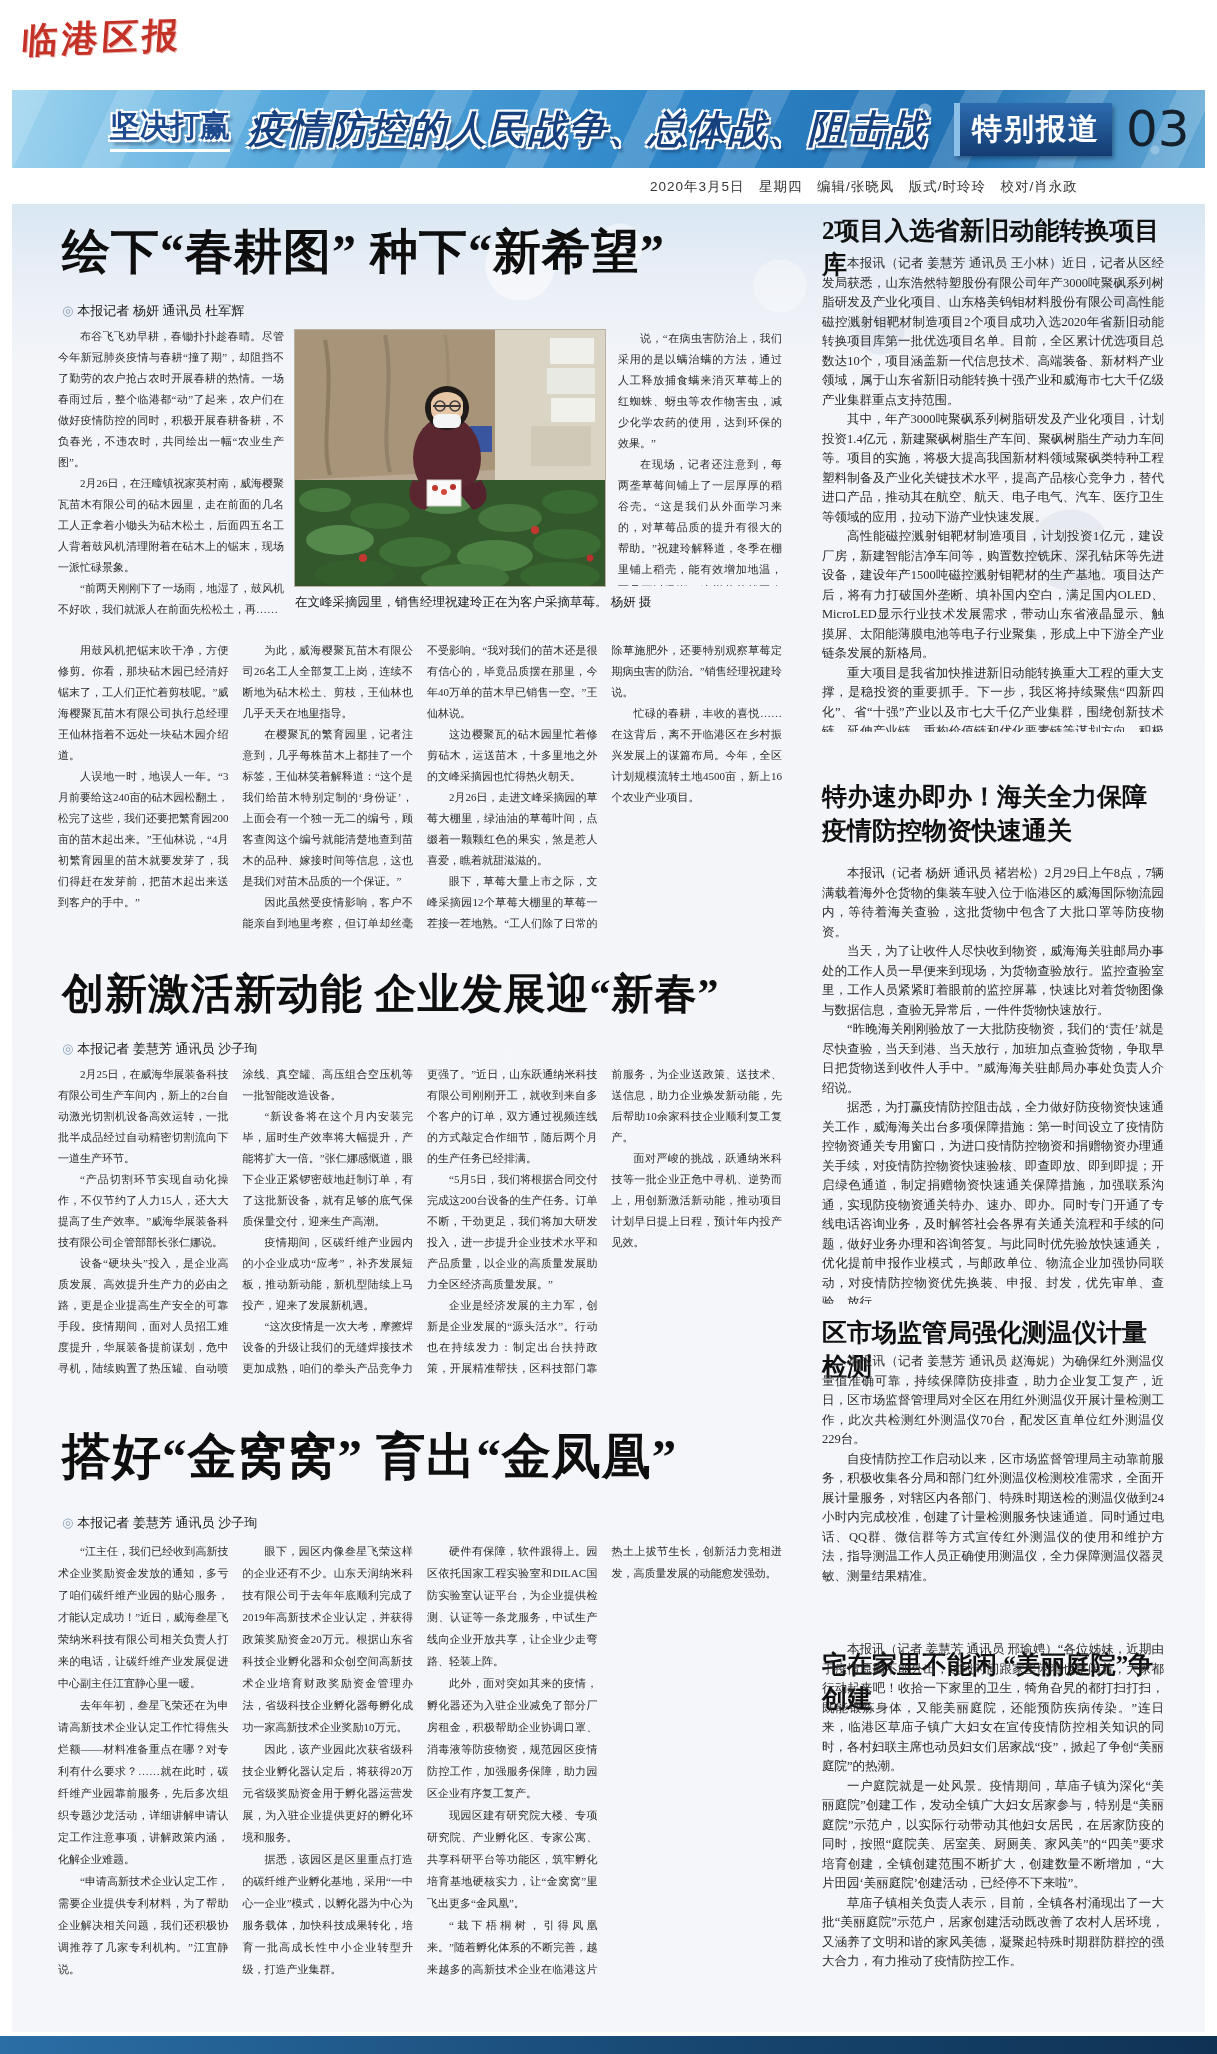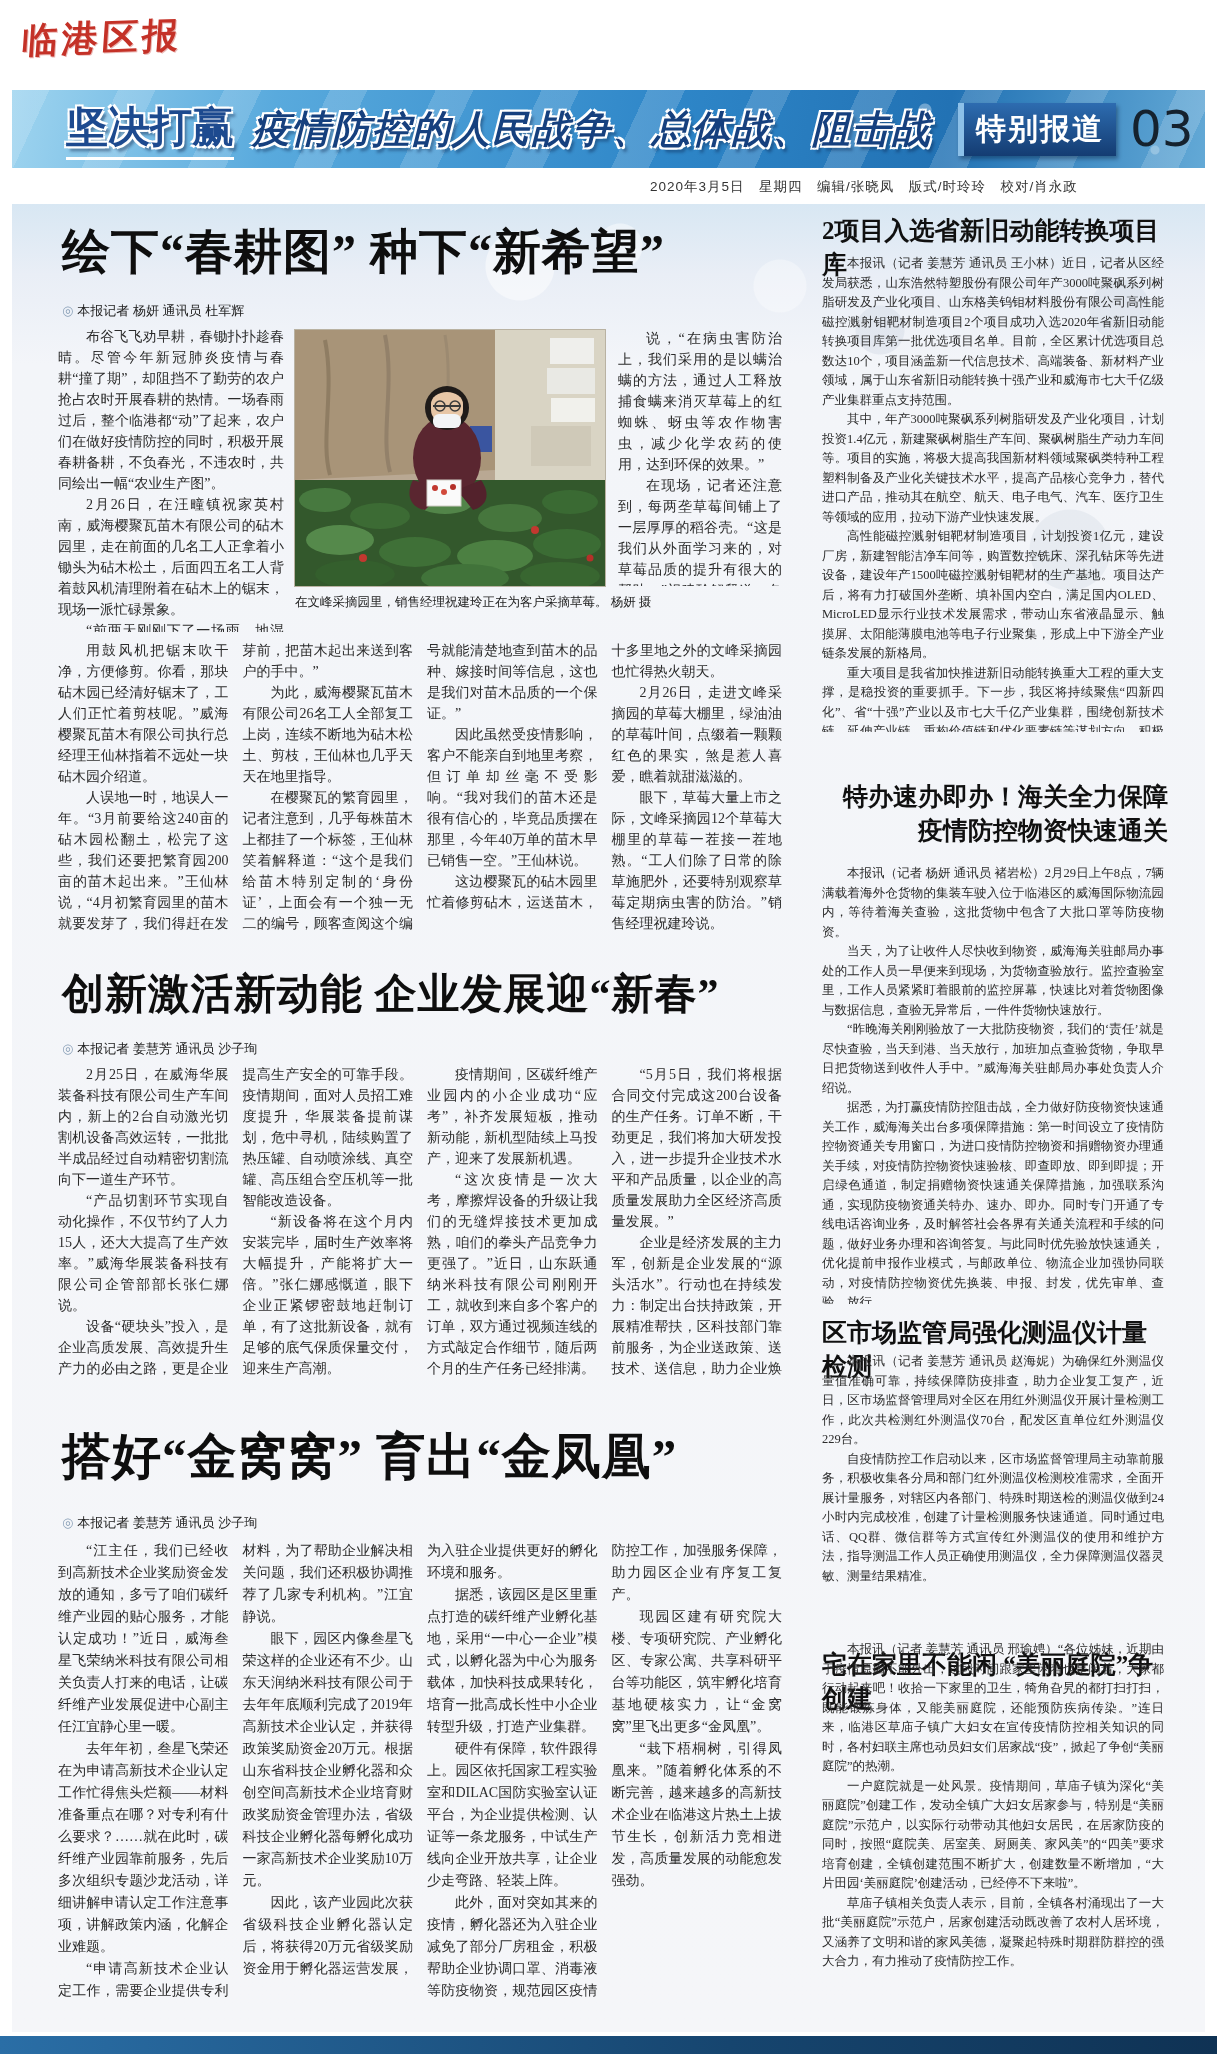--- a/index.html
+++ b/index.html
@@ -15,21 +15,21 @@
   .banner{position:absolute;left:12px;top:90px;width:1193px;height:78px;overflow:hidden;
           background:linear-gradient(100deg,#9ed4ef 0%,#59aadd 22%,#2e86c8 55%,#2272b4 78%,#63a9d6 100%);
           display:flex;align-items:center;}
   .banner::before{content:"";position:absolute;inset:0;
           background:repeating-linear-gradient(115deg,rgba(255,255,255,.16) 0 34px,rgba(255,255,255,0) 34px 96px);}
   .banner::after{content:"";position:absolute;right:0;top:0;width:320px;height:78px;opacity:.5;
           background:radial-gradient(circle 14px at 40px 20px,rgba(255,255,255,.7) 0 6px,transparent 7px),
                      radial-gradient(circle 10px at 90px 55px,rgba(255,255,255,.6) 0 5px,transparent 6px),
                      radial-gradient(circle 12px at 200px 30px,rgba(255,255,255,.5) 0 5px,transparent 6px),
                      radial-gradient(circle 9px at 270px 60px,rgba(255,255,255,.5) 0 4px,transparent 5px);}
-  .slogan-bold{position:relative;z-index:2;margin-left:54px;font-size:42px;font-weight:bold;color:#1d4a8f;
+  .slogan-bold{position:relative;z-index:2;margin-left:98px;font-size:30px;font-weight:bold;color:#1d4a8f;
           border-bottom:3px solid #ffffff;padding-bottom:2px;
           text-shadow:-2px -2px 0 #fff,2px -2px 0 #fff,-2px 2px 0 #fff,2px 2px 0 #fff,4px 5px 3px rgba(10,30,70,.45);}
   .slogan-script{position:relative;z-index:2;margin-left:18px;font-size:38px;font-style:italic;font-weight:bold;
           color:#16407e;letter-spacing:2px;
           text-shadow:-2px -2px 0 #fff,2px -2px 0 #fff,-2px 2px 0 #fff,2px 2px 0 #fff,4px 5px 3px rgba(10,30,70,.4);}
   .section-box{position:relative;z-index:2;margin-left:26px;background:linear-gradient(#2d6cb0,#143c72);
           border-left:6px solid #8cc0e8;color:#ffffff;font-size:30px;font-weight:bold;
           padding:6px 12px;letter-spacing:2px;box-shadow:2px 3px 4px rgba(0,20,50,.4);}
   .page-num{position:relative;z-index:2;margin-left:14px;font-size:50px;color:#15222e;
           font-family:"DejaVu Sans","Liberation Sans",sans-serif;}
@@ -56,39 +56,39 @@
   .a1-head{left:62px;top:220px;font-size:48px;}
   .a2-head{left:62px;top:966px;font-size:42px;}
   .a3-head{left:62px;top:1424px;font-size:49px;text-align:center;}
   .byline{position:absolute;font-size:13px;color:#222;font-family:"Liberation Sans","DejaVu Sans",sans-serif;}
   .byline .dot{color:#8aa0b8;margin-right:4px;}
   .a1-byline{left:62px;top:302px;}
   .a2-byline{left:62px;top:1040px;}
   .a3-byline{left:62px;top:1514px;}
 
   
-  .bodytext{font-size:14px;line-height:21px;color:#2b2b2b;text-align:justify;overflow:hidden;}
+  .bodytext{font-size:11px;line-height:21px;color:#2b2b2b;text-align:justify;overflow:hidden;}
   .bodytext .para{margin:0;text-indent:2em;}
   .abs{position:absolute;}
   .a1-col1{left:58px;top:326px;width:226px;height:306px;}
   .a1-col4{left:618px;top:328px;width:164px;height:258px;}
   .a1-bottom{left:58px;top:640px;width:724px;height:296px;column-count:4;column-gap:14px;column-fill:auto;}
   .a2-body{left:58px;top:1064px;width:724px;height:330px;column-count:4;column-gap:14px;column-fill:auto;}
   .a3-body{left:58px;top:1540px;width:724px;height:474px;column-count:4;column-gap:14px;column-fill:auto;line-height:22px;}
 
   
   .photo-wrap{position:absolute;left:295px;top:330px;width:310px;height:256px;background:#cfc6b4;
           box-shadow:0 0 0 1px #b9b2a2;}
   .photo-caption{position:absolute;left:295px;top:594px;width:472px;font-size:12.5px;color:#222;}
 
   
   .r-head{position:absolute;left:822px;width:346px;font-weight:bold;color:#101010;font-size:25px;
           letter-spacing:0px;line-height:34px;}
   .r1-head{top:214px;}
-  .r2-head{top:780px;text-align:right;}
+  .r2-head{top:780px;}
   .r3-head{top:1316px;}
   .r4-head{top:1648px;}
   .r-body{position:absolute;left:822px;width:342px;font-size:12.5px;line-height:19.5px;}
   .r1-body{top:254px;height:478px;}
   .r2-body{top:864px;height:440px;}
   .r3-body{top:1352px;height:234px;}
   .r4-body{top:1640px;height:382px;}
 
   .bottom-bar{position:absolute;left:0;top:2036px;width:1217px;height:18px;
           background:linear-gradient(90deg,#2a6ea6,#16456f 60%,#0f3254);}

